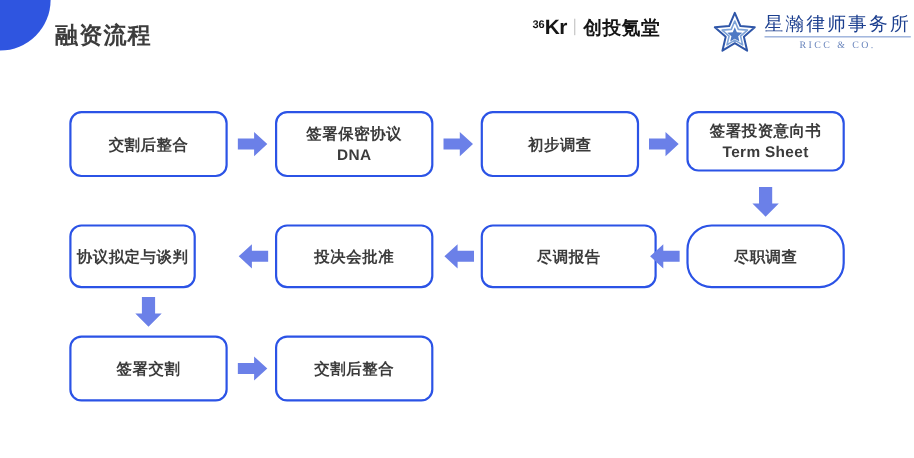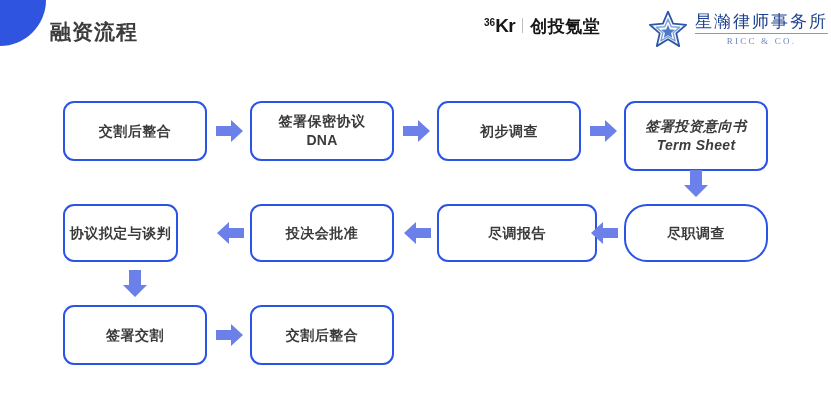--- a/index.html
+++ b/index.html
@@ -209,21 +209,21 @@
       <span>初步调查</span>
     </span>
   </div>
 
   <div class="arrow" style="left:590px; top:119px;">
     <svg width="28" height="24" viewBox="0 0 28 24">
         <path d="M0 7 H15 V1 L27 12 L15 23 V17 H0 Z" fill="#6b80e8"></path>
       </svg>
   </div>
 
-  <div class="flow-box" style="left:624px; top:101px; width:144px; height:70px;font-style:italic;">
+  <div class="flow-box" style="left:624px; top:101px; width:144px; height:55px;">
     <span class="lines">
       <span>签署投资意向书</span>
       <span class="l2">Term Sheet</span>
     </span>
   </div>
 
   <div class="arrow" style="left:683px; top:170px;">
     <svg width="26" height="28" viewBox="0 0 26 28">
         <path d="M7 0 H19 V15 H25 L13 27 L1 15 H7 Z" fill="#6b80e8"></path>
       </svg>

